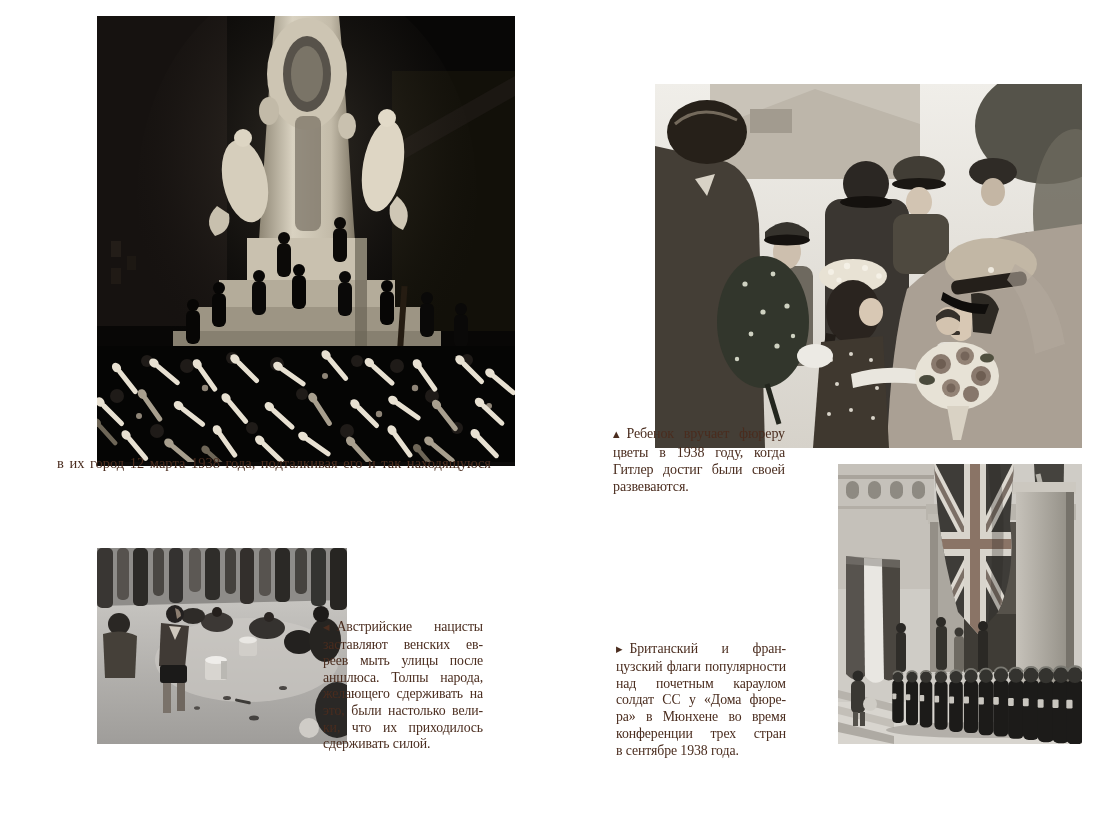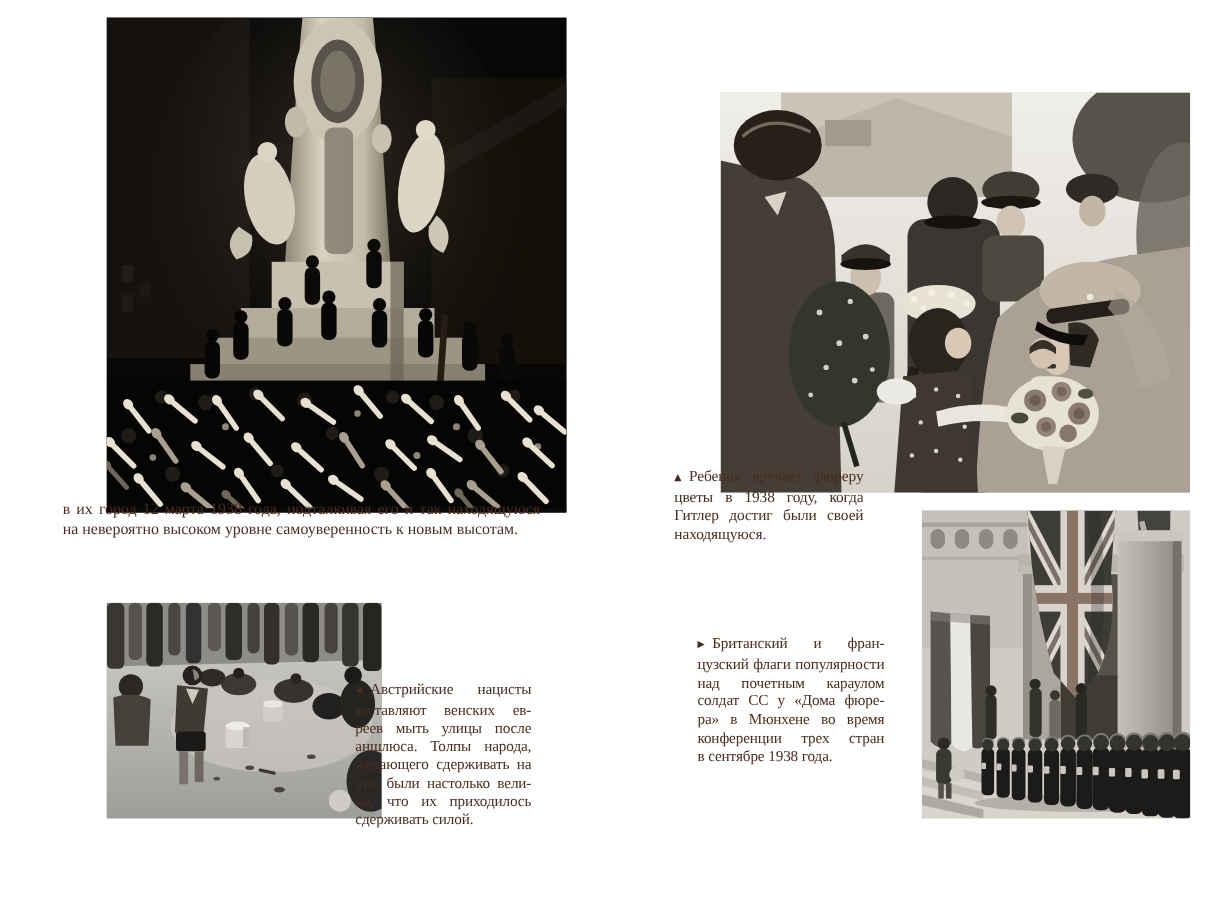--- a/index.html
+++ b/index.html
@@ -44,22 +44,22 @@
   }
   .caption-street{
     left:323px;top:619px;width:160px;
     font-size:13.8px;line-height:16.6px;letter-spacing:-0.1px;
   }
   .caption-child{
     left:613px;top:425px;width:172px;
     font-size:14px;line-height:17px;letter-spacing:-0.1px;
   }
   .caption-flags{
-    left:616px;top:577px;width:170px;
-    font-size:13.8px;line-height:16.8px;letter-spacing:-0.1px;margin-left:18px;
+    left:616px;top:641px;width:170px;
+    font-size:13.8px;line-height:16.8px;letter-spacing:-0.1px;
   }
   #photo-linz{left:57px;top:0;width:418px;height:450px;background:#060606;}
   #photo-street{left:57px;top:532px;width:250px;height:196px;background:#b0aeab;}
   #photo-child{left:615px;top:68px;width:427px;height:364px;background:#ddd9d1;}
   #photo-flags{left:798px;top:448px;width:244px;height:280px;background:#d2cfc9;}
 </style>
 </head>
 <body>
 
 <div class="spread">
@@ -192,21 +192,20 @@
         <use href="#arm" transform="translate(10 418) rotate(-42) scale(0.9)"></use>
         <use href="#arm" transform="translate(120 444) rotate(-48) scale(0.9)"></use>
         <use href="#arm" transform="translate(330 444) rotate(-40) scale(0.9)"></use>
       </g>
       <rect x="0" y="446" width="418" height="4" fill="#0c0b0a"></rect>
     </svg>
   </figure>
 
   <div class="caption caption-wide">
     <div class="cap-line">в их город 12 марта 1938 года, подталкивая его и так находящуюся</div>
-    <div class="cap-line last">на невероятно высоком уровне самоуверенность к новым высотам.</div>
   </div>
 
   <figure class="photo" id="photo-street">
     <svg viewBox="0 0 250 196" preserveAspectRatio="none">
       <defs>
         <linearGradient id="pave" x1="0" y1="0" x2="0" y2="1">
           <stop offset="0%" stop-color="#c6c4c0"></stop>
           <stop offset="100%" stop-color="#9f9d9a"></stop>
         </linearGradient>
       </defs>
@@ -386,21 +385,21 @@
         <ellipse cx="332" cy="274" rx="7" ry="4.5" fill="#50503f"></ellipse>
       </g>
       <path d="M292,322 L314,322 L306,356 L298,356 Z" fill="#d9d2c4"></path>
     </svg>
   </figure>
 
   <div class="caption caption-child">
     <div class="cap-line"><span class="marker">▲</span><span>Ребенок вручает фюреру</span></div>
     <div class="cap-line">цветы в 1938 году, когда</div>
     <div class="cap-line">Гитлер достиг были своей</div>
-    <div class="cap-line last">находящуюся.</div>
+    <div class="cap-line last">развеваются.</div>
   </div>
 
   <figure class="photo" id="photo-flags">
     <svg viewBox="0 0 244 280" preserveAspectRatio="none">
       <defs>
         <linearGradient id="pillarR" x1="0" y1="0" x2="1" y2="0">
           <stop offset="0%" stop-color="#c6c2ba"></stop>
           <stop offset="100%" stop-color="#8f8b82"></stop>
         </linearGradient>
         <clipPath id="ujclip">

